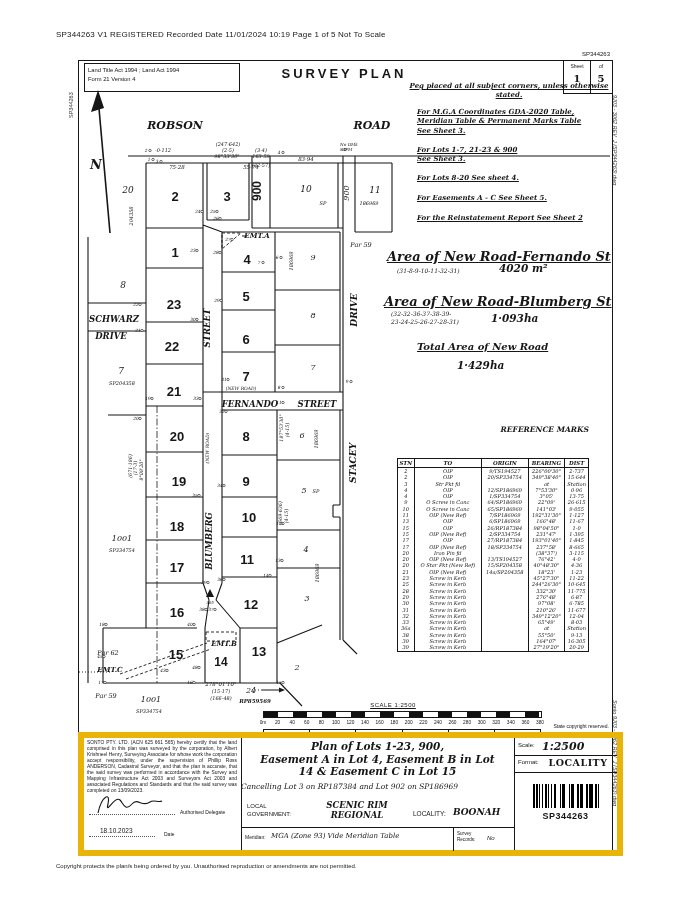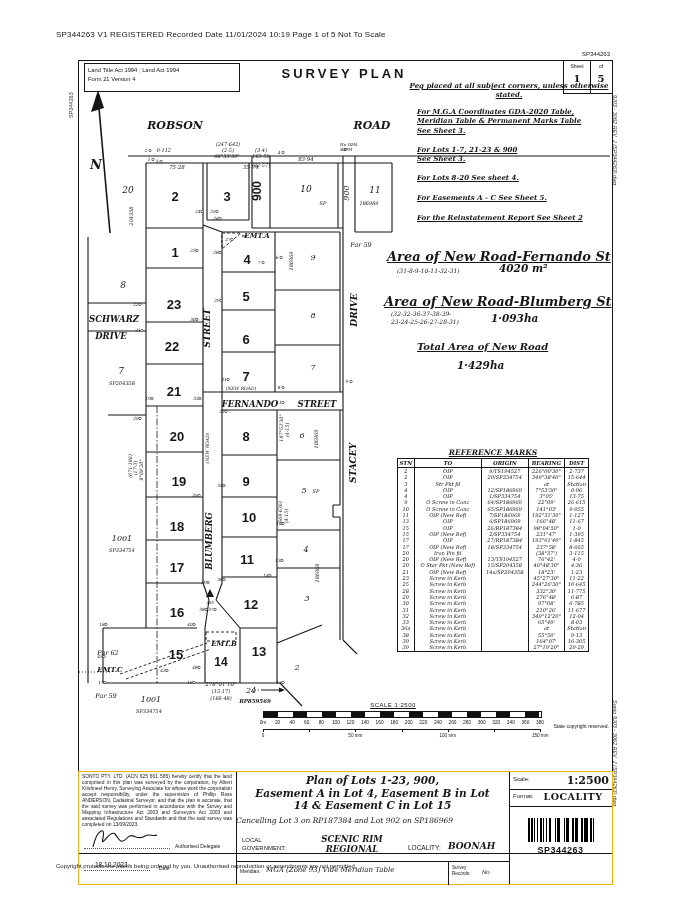--- a/index.html
+++ b/index.html
@@ -22,52 +22,52 @@
   .corner-box .v{position:absolute;left:26px;top:0;bottom:0;border-left:1px solid #161616;}
   .corner-box .lab{position:absolute;font-size:5px;top:2px;width:26px;text-align:center;}
   .corner-box .num{position:absolute;font-size:10px;font-weight:bold;top:12px;width:26px;text-align:center;font-family:"DejaVu Serif",serif;}
   
   .note{left:338px;width:195px;font-family:"DejaVu Serif",serif;font-style:italic;font-weight:bold;font-size:7px;line-height:9.4px;text-decoration:underline;white-space:pre-line;}
   
   .area-h{font-family:"DejaVu Serif",serif;font-style:italic;font-weight:bold;font-size:13px;text-decoration:underline;white-space:nowrap;}
   .area-sub{font-family:"DejaVu Serif",serif;font-style:italic;font-size:6px;white-space:pre-line;line-height:7.5px;}
   .area-val{font-family:"DejaVu Serif",serif;font-style:italic;font-weight:bold;font-size:10.5px;white-space:nowrap;}
   
-  .ref-title{left:318px;top:387px;width:192px;text-align:center;font-family:"DejaVu Serif",serif;font-style:italic;font-weight:bold;font-size:7.5px;text-decoration:underline;}
+  .ref-title{left:318px;top:364px;width:192px;text-align:right;font-family:"DejaVu Serif",serif;font-style:italic;font-weight:bold;font-size:7.5px;}
   table.ref{position:absolute;left:318px;top:397px;width:192px;border-collapse:collapse;border:1px solid #161616;font-family:"DejaVu Serif",serif;font-style:italic;font-size:5.1px;}
   table.ref th{border:1px solid #161616;font-size:5.4px;padding:1px 0;font-weight:bold;}
   table.ref td{border-left:1px solid #161616;border-right:1px solid #161616;text-align:center;padding:0;line-height:6.3px;white-space:nowrap;}
   
   .scale-label{left:254px;top:641px;width:120px;text-align:center;font-size:6px;text-decoration:underline;letter-spacing:.5px;}
   .scale-bar{left:184px;top:650px;width:277px;height:5px;border:1px solid #161616;background:repeating-linear-gradient(90deg,#111 0 14.5px,#fff 14.5px 29px);}
   .scale-tick{position:absolute;top:659px;width:18px;margin-left:-9px;text-align:center;font-size:4.8px;}
   .mm-line{left:184px;top:668px;width:277px;border-top:1px solid #161616;height:3px;}
   .mm-tick{position:absolute;top:668px;width:1px;height:3px;background:#161616;}
   .mm-lab{position:absolute;top:672px;width:30px;margin-left:-15px;text-align:center;font-size:4.6px;}
   .state-copy{left:410px;top:662px;width:120px;text-align:right;font-size:5px;}
   
-  .tb{left:-1px;top:710px;width:533px;height:112px;border:1px solid #eab308;}
+  .tb{left:-1px;top:671px;width:533px;height:112px;border:6px solid #eab308;}
   .tb .cert{position:absolute;left:0;top:0;width:157px;height:112px;border-right:1px solid #161616;}
   .cert-text{position:absolute;left:3px;top:2px;width:150px;font-size:4.9px;line-height:1.22;text-align:justify;}
   .tb .mid{position:absolute;left:157px;top:0;width:273px;height:112px;border-right:1px solid #161616;}
   .tb-title{position:absolute;left:0;top:2px;width:273px;text-align:center;font-family:"DejaVu Serif",serif;font-style:italic;font-weight:bold;font-size:10.5px;line-height:12.5px;white-space:pre-line;}
   .tb-cancel{position:absolute;left:0;top:44px;width:273px;text-align:left;font-family:"DejaVu Serif",serif;font-style:italic;font-size:7.5px;}
   .lg-label{position:absolute;left:6px;top:64px;font-size:6px;line-height:8px;white-space:pre-line;}
   .lg-value{position:absolute;left:66px;top:62px;width:100px;text-align:center;font-family:"DejaVu Serif",serif;font-style:italic;font-weight:bold;font-size:8.5px;line-height:10px;white-space:pre-line;}
   .loc-label{position:absolute;left:172px;top:72px;font-size:6.5px;}
   .loc-value{position:absolute;left:212px;top:69px;font-family:"DejaVu Serif",serif;font-style:italic;font-weight:bold;font-size:9px;}
   .tb-strip{position:absolute;left:0;top:89px;width:273px;height:23px;border-top:1px solid #161616;}
   .mer-label{position:absolute;left:4px;top:6px;font-size:5px;}
   .mer-value{position:absolute;left:30px;top:4px;font-family:"DejaVu Serif",serif;font-style:italic;font-size:7px;}
   .strip-div{position:absolute;left:212px;top:0;bottom:0;border-left:1px solid #161616;}
   .sr-label{position:absolute;left:216px;top:3px;font-size:4.6px;line-height:5.6px;white-space:pre-line;}
   .sr-value{position:absolute;left:246px;top:7px;font-size:6px;font-style:italic;}
   .tb .right{position:absolute;left:430px;top:0;width:103px;height:112px;}
   .sc-label{position:absolute;left:4px;top:4px;font-size:6px;}
-  .sc-value{position:absolute;left:28px;top:2px;width:72px;text-align:right;font-family:"DejaVu Serif",serif;font-weight:bold;font-size:11px;}
+  .sc-value{position:absolute;left:28px;top:2px;width:72px;text-align:left;font-family:"DejaVu Serif",serif;font-style:italic;font-weight:bold;font-size:11px;}
   .r-div1{position:absolute;left:0;top:17px;width:103px;border-top:1px solid #161616;}
   .fm-label{position:absolute;left:4px;top:21px;font-size:6px;}
   .fm-value{position:absolute;left:28px;top:19px;width:72px;text-align:center;font-family:"DejaVu Serif",serif;font-weight:bold;font-size:9.5px;letter-spacing:.5px;}
   .r-div2{position:absolute;left:0;top:34px;width:103px;border-top:1px solid #161616;}
   .barcode{position:absolute;left:19px;top:46px;width:66px;height:24px;background:repeating-linear-gradient(90deg,#000 0 1.6px,#fff 1.6px 2.8px,#000 2.8px 5.2px,#fff 5.2px 6.1px,#000 6.1px 6.7px,#fff 6.7px 8.9px);}
   .bc-text{position:absolute;left:0;top:73px;width:103px;text-align:center;font-weight:bold;font-size:9px;letter-spacing:.5px;}
   .sig-line{position:absolute;left:5px;top:76px;width:86px;border-bottom:1px dotted #555;}
   .sig-label{position:absolute;left:96px;top:71px;font-size:5px;}
   .date-line{position:absolute;left:5px;top:98px;width:66px;border-bottom:1px dotted #555;}
   .date-value{position:absolute;left:16px;top:89px;font-size:6.5px;}

